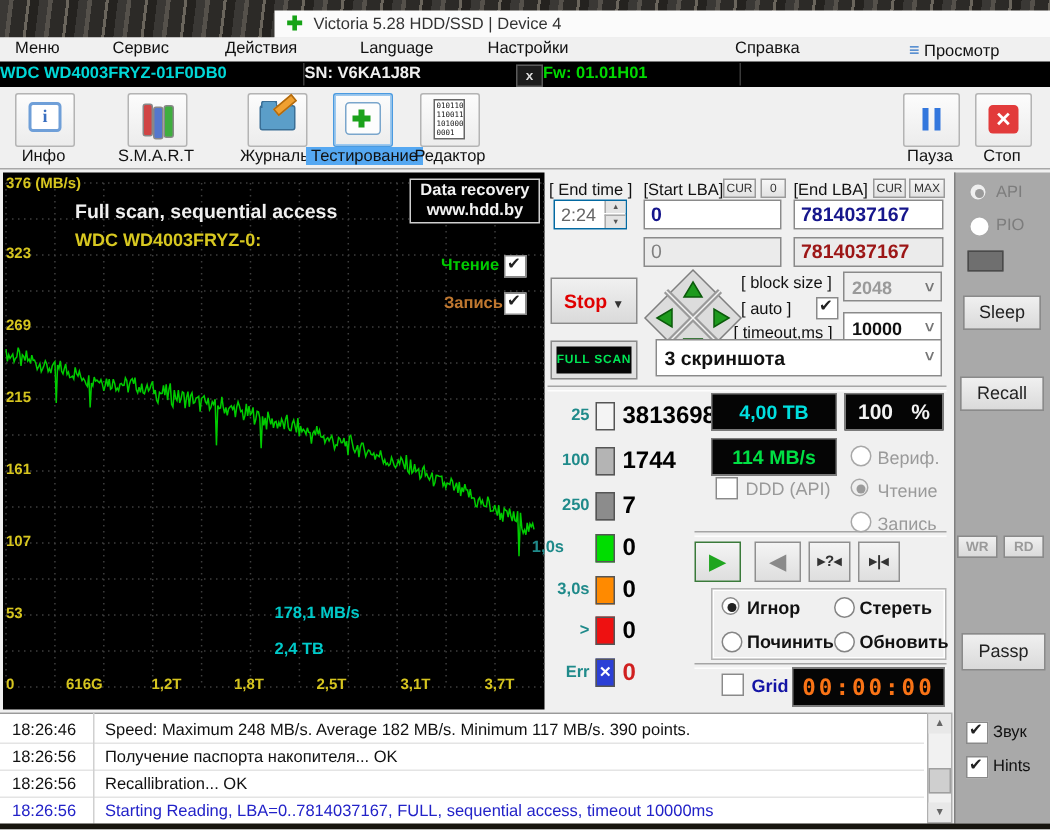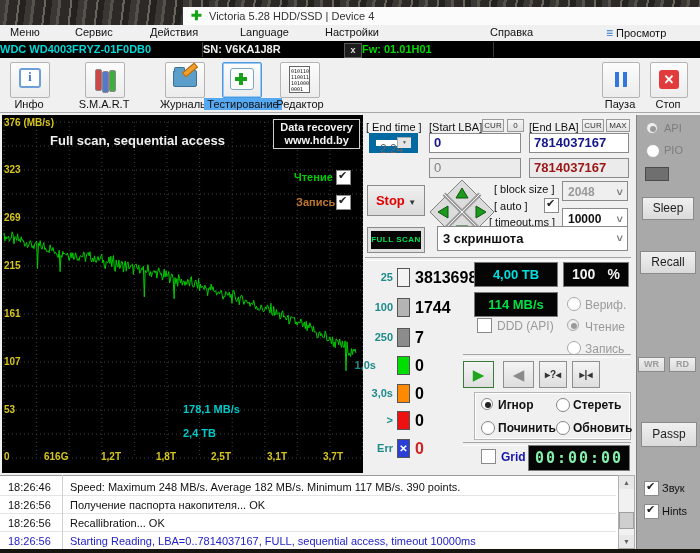--- a/index.html
+++ b/index.html
@@ -90,21 +90,21 @@
   .logrow{position:absolute;left:0;width:618px;height:18px;line-height:18px;white-space:nowrap;text-align:right;}
   .logtime{position:absolute;left:8px;}
   .logtext{position:absolute;left:70px;}
   .logrow.blue .logtext,.logrow.blue .logtime{color:#2222c8;}
   .rowsep{position:absolute;left:0;width:616px;height:1px;background:#e4e4e4;}
   #logvline{position:absolute;left:62px;top:475px;width:1px;height:74px;background:#d0d0d0;}
   #logscroll{left:618px;top:475px;width:17px;height:74px;background:#f1f1f1;border:1px solid #b0b0b0;box-sizing:border-box;}
   .sarrow{position:absolute;left:0;width:15px;height:13px;background:#e8e8e8;color:#666;font-size:7px;text-align:center;line-height:13px;}
   #sthumb{position:absolute;left:0px;top:36px;width:15px;height:17px;background:#cfcfcf;border:1px solid #9f9f9f;box-sizing:border-box;}
   #bottomstrip{left:0;top:549px;width:700px;height:4px;background:#17150f;}
-  #lcd{font-family:"DejaVu Sans Mono",monospace;color:#86efac;letter-spacing:2px;font-size:15px;line-height:24px;}
+  #lcd{font-family:"DejaVu Sans Mono",monospace;color:#f97316;letter-spacing:2px;font-size:15px;line-height:24px;}
 </style>
 </head>
 <body>
 
 <div class="abs" id="wallpaper"></div>
 
 <div class="abs" id="titlebar">
   <span class="plus">✚</span>
   <span class="ttl">Victoria 5.28 HDD/SSD | Device 4</span>
 </div>
@@ -214,34 +214,35 @@
   <span class="ylab" style="top:241px">107</span>
   <span class="ylab" style="top:289px">53</span>
   <span class="xlab" style="left:2px">0</span>
   <span class="xlab" style="left:42px">616G</span>
   <span class="xlab" style="left:99px">1,2T</span>
   <span class="xlab" style="left:154px">1,8T</span>
   <span class="xlab" style="left:209px">2,5T</span>
   <span class="xlab" style="left:265px">3,1T</span>
   <span class="xlab" style="left:321px">3,7T</span>
   <div id="g-title">Full scan, sequential access</div>
+  <div id="g-sub">WDC WD4003FRYZ-0:</div>
   <div id="g-wm">
     <div>Data recovery</div>
     <div>www.hdd.by</div>
   </div>
   <span class="leg-lab" style="left:292px;top:56px;color:#00cc00;">Чтение</span>
   <span class="cb checked" style="left:334px;top:55px;"></span>
   <span class="leg-lab" style="left:294px;top:81px;color:#c07830;">Запись</span>
   <span class="cb checked" style="left:334px;top:80px;"></span>
   <span class="g-ann" style="left:181px;top:288px;">178,1 MB/s</span>
   <span class="g-ann" style="left:181px;top:312px;">2,4 TB</span>
 </div>
 
 <span class="abs lbl" style="left:366px;top:121px">[ End time ]</span>
-<div class="abs" style="left:369px;top:133px;width:49px;height:20px;background:#fff;border:7px solid #0369a1;box-sizing:border-box;">
+<div class="abs" style="left:369px;top:133px;width:49px;height:20px;background:#fff;border:1px solid #0369a1;box-sizing:border-box;">
   <span style="position:absolute;left:4px;top:2px;font-size:12px;color:#666;">2:24</span>
   <span style="position:absolute;right:0;top:0;width:13px;height:8px;background:#e4e4e4;border-left:1px solid #aaa;font-size:5px;text-align:center;line-height:8px;color:#555;">▲</span>
   <span style="position:absolute;right:0;bottom:0;width:13px;height:8px;background:#e4e4e4;border-left:1px solid #aaa;border-top:1px solid #aaa;font-size:5px;text-align:center;line-height:8px;color:#555;">▼</span>
 </div>
 
 <span class="abs lbl" style="left:429px;top:121px">[Start LBA]</span>
 <span class="minibtn" style="left:482px;top:119px;width:22px;">CUR</span>
 <span class="minibtn" style="left:507px;top:119px;width:17px;">0</span>
 <div class="abs inp" style="left:429px;top:133px;width:92px;">0</div>
 <div class="abs inp gray" style="left:429px;top:158px;width:92px;">0</div>

